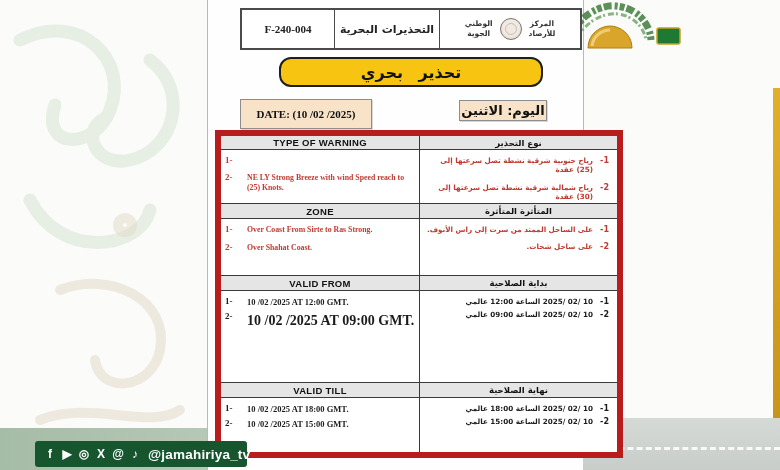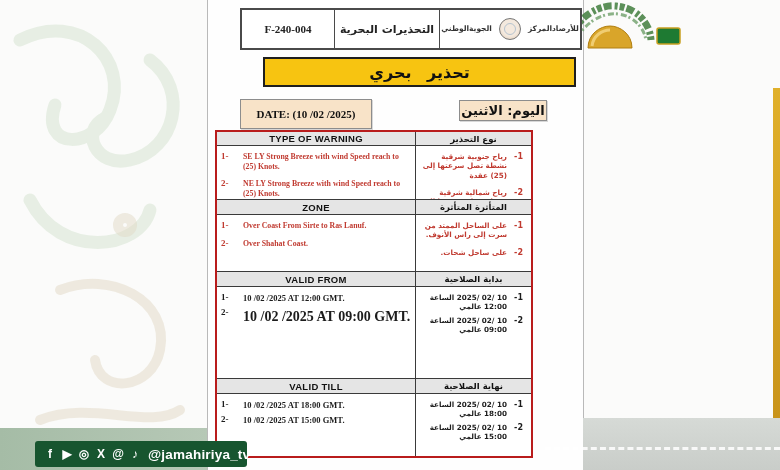--- a/index.html
+++ b/index.html
@@ -19,39 +19,39 @@
   .paper { left:208px; top:0; width:375px; height:470px; background:#fefefe; }
   .deco-svg { left:0; top:0; }
 
   
   .doc-header { left:240px; top:8px; width:342px; height:42px; display:flex; border:2px solid #4a4a4a; background:#fff; }
   .doc-header .cell { display:flex; align-items:center; justify-content:center; height:100%; }
   .doc-header .c1 { width:93px; border-right:1px solid #4a4a4a; font-weight:bold; font-size:11px; color:#222; }
   .doc-header .c2 { width:105px; border-right:1px solid #4a4a4a; font-weight:bold; font-size:11px; color:#222;
                     font-family:"DejaVu Sans", sans-serif; direction:rtl; }
   .doc-header .c3 { flex:1; gap:7px; font-family:"DejaVu Sans", sans-serif; direction:ltr; }
-  .org-stack { display:flex; flex-direction:row; align-items:center; font-size:7.5px; font-weight:bold; color:#333; line-height:1.35; }
+  .org-stack { display:flex; flex-direction:column; align-items:center; font-size:7.5px; font-weight:bold; color:#333; line-height:1.35; }
   .org-logo-circle { width:22px; height:22px; border-radius:50%; border:1.5px solid #777;
                      background:radial-gradient(circle at 50% 45%, #f4e9de 55%, #e8d8c8 75%, #fff 76%); position:relative; }
   .org-logo-circle::after { content:""; position:absolute; inset:4px; border-radius:50%; border:1px solid #9db4c8; opacity:.7; }
 
   
-  .banner { left:263px; top:57px; width:313px; height:30px; background:#f7c411; border:2px solid #1f1f1f; border-radius:0;
+  .banner { left:279px; top:57px; width:264px; height:30px; background:#f7c411; border:2px solid #1f1f1f; border-radius:12px;
             display:flex; align-items:center; justify-content:center; }
   .banner span { font-family:"DejaVu Sans", sans-serif; direction:rtl; font-weight:bold; font-size:16px; color:#111; word-spacing:10px; }
 
   
   .date-box { background:#f8e3c8; border:1px solid #8d8d8d; box-shadow:1px 1px 0 rgba(0,0,0,.15);
               display:flex; align-items:center; justify-content:center; }
   .date-en { left:240px; top:99px; width:132px; height:30px; font-weight:bold; font-size:11px; color:#111; }
   .date-ar { left:459px; top:100px; width:88px; height:21px; font-family:"DejaVu Sans", sans-serif; direction:rtl;
              font-weight:bold; font-size:13px; color:#111; }
 
   
-  .wtable { left:215px; top:130px; width:318px; height:328px; border:2px solid #b91c1c; background:#fff;
+  .wtable { left:215px; top:130px; width:408px; height:328px; border:6px solid #b91c1c; background:#fff;
             display:grid; grid-template-columns:199px 1fr;
             grid-template-rows:14px 53px 16px 56px 16px 91px 16px 1fr; }
   .wc { border-right:1px solid #3a3a3a; overflow:hidden; }
   .wc.last { border-right:none; }
   .hdr { background:#e5e5e5; border-bottom:1px solid #3a3a3a; border-top:1px solid #3a3a3a;
          display:flex; align-items:center; justify-content:center; }
   .hdr.first { border-top:none; }
   .hdr-en { font-family:"Liberation Sans", sans-serif; font-weight:bold; font-size:9.5px; color:#111; letter-spacing:.3px; }
   .hdr-ar { font-family:"DejaVu Sans", sans-serif; direction:rtl; font-weight:bold; font-size:8.5px; color:#111; }
   .bodycell { padding:5px 3px 0 2px; }
@@ -134,21 +134,20 @@
 <div class="abs date-box date-ar">اليوم: الاثنين</div>
 
 <div class="abs wtable">
 
   <div class="wc hdr first hdr-en">TYPE OF WARNING</div>
   <div class="wc last hdr first hdr-ar">نوع التحذير</div>
 
   <div class="wc bodycell red">
     <div class="item-en">
       <span class="num">1-</span>
-      <span class="txt">SE LY Strong Breeze with wind Speed reach to (25) Knots.</span>
     </div>
     <div class="item-en">
       <span class="num">2-</span>
       <span class="txt">NE LY Strong Breeze with wind Speed reach to (25) Knots.</span>
     </div>
   </div>
   <div class="wc last bodycell ar-pad red">
     <div class="item-ar">
       <span class="num">1-</span>
       <span class="txt">رياح جنوبية شرقية نشطة تصل سرعتها إلى (25) عقدة</span>
@@ -158,21 +157,21 @@
       <span class="txt">رياح شمالية شرقية نشطة تصل سرعتها إلى (30) عقدة</span>
     </div>
   </div>
 
   <div class="wc hdr hdr-en">ZONE</div>
   <div class="wc last hdr hdr-ar">المتأثرة المتأثرة</div>
 
   <div class="wc bodycell red">
     <div class="item-en">
       <span class="num">1-</span>
-      <span class="txt">Over Coast From Sirte to Ras Lanuf.</span>
+      <span class="txt">Over Coast From Sirte to Ras Strong.</span>
     </div>
     <div class="item-en">
       <span class="num">2-</span>
       <span class="txt">Over Shahat Coast.</span>
     </div>
   </div>
   <div class="wc last bodycell ar-pad red">
     <div class="item-ar">
       <span class="num">1-</span>
       <span class="txt">على الساحل الممتد من سرت إلى راس الأنوف.</span>

